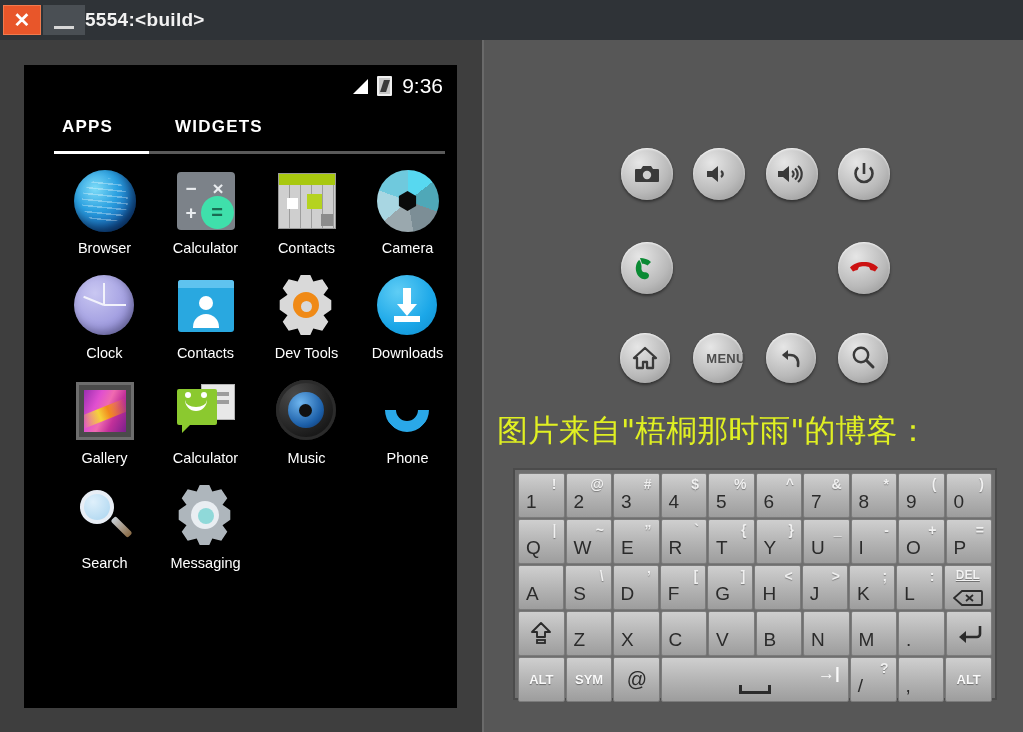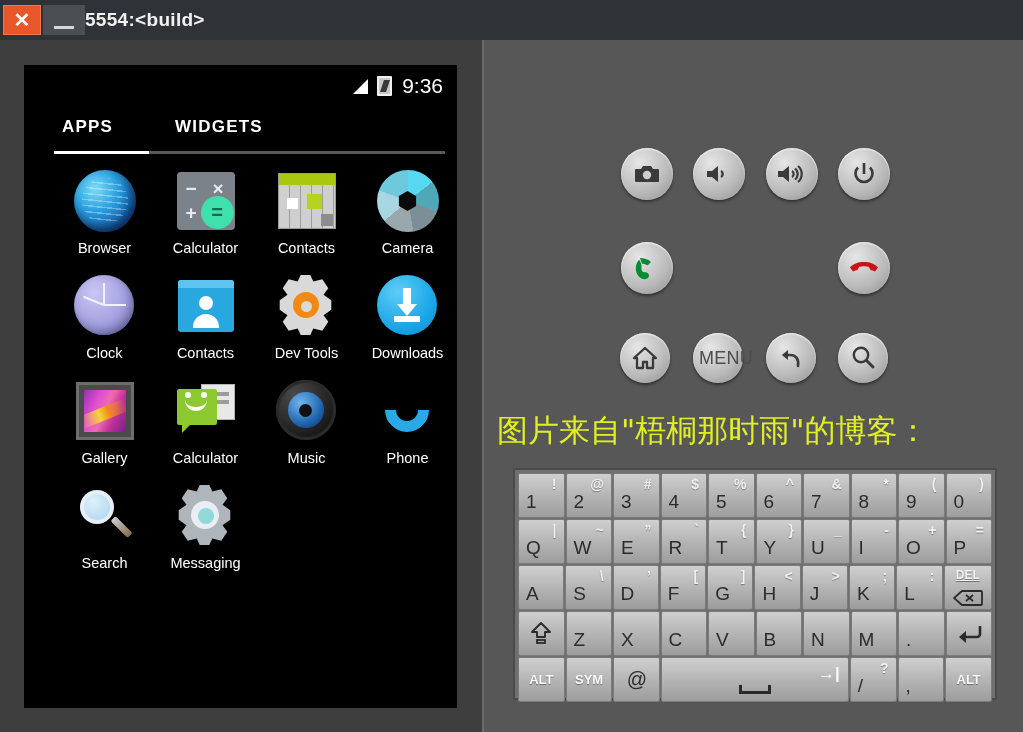--- a/index.html
+++ b/index.html
@@ -320,21 +320,21 @@
   #ctrl-pane { position: absolute; left: 486px; top: 0; width: 537px; height: 692px; }
 
   .ebtn {
     position: absolute; border-radius: 50%;
     background: radial-gradient(circle at 35% 28%, #e6e6e6, #b9b9b9 60%, #8e8e8e);
     box-shadow: 0 2px 3px rgba(0,0,0,.45), inset 0 1px 2px rgba(255,255,255,.8);
     display: flex; align-items: center; justify-content: center;
     cursor: pointer;
   }
   .ebtn svg { display: block; }
-  .ebtn .menu-txt { font-size: 18px; font-weight: normal; color: #4d4d4d; letter-spacing: .3px; margin-left: 16px; }
+  .ebtn .menu-txt { font-size: 13px; font-weight: bold; color: #4d4d4d; letter-spacing: .3px; margin-left: 16px; }
 
   
   #wm-cn {
     position: absolute; left: 497px; top: 370px;
     color: #e0f022; font-size: 31px; white-space: nowrap;
     font-family: "DejaVu Sans", sans-serif;
   }
   #wm-url {
     position: absolute; left: 86px; top: 411px;
     color: #e0f022; font-size: 32px; white-space: nowrap;

